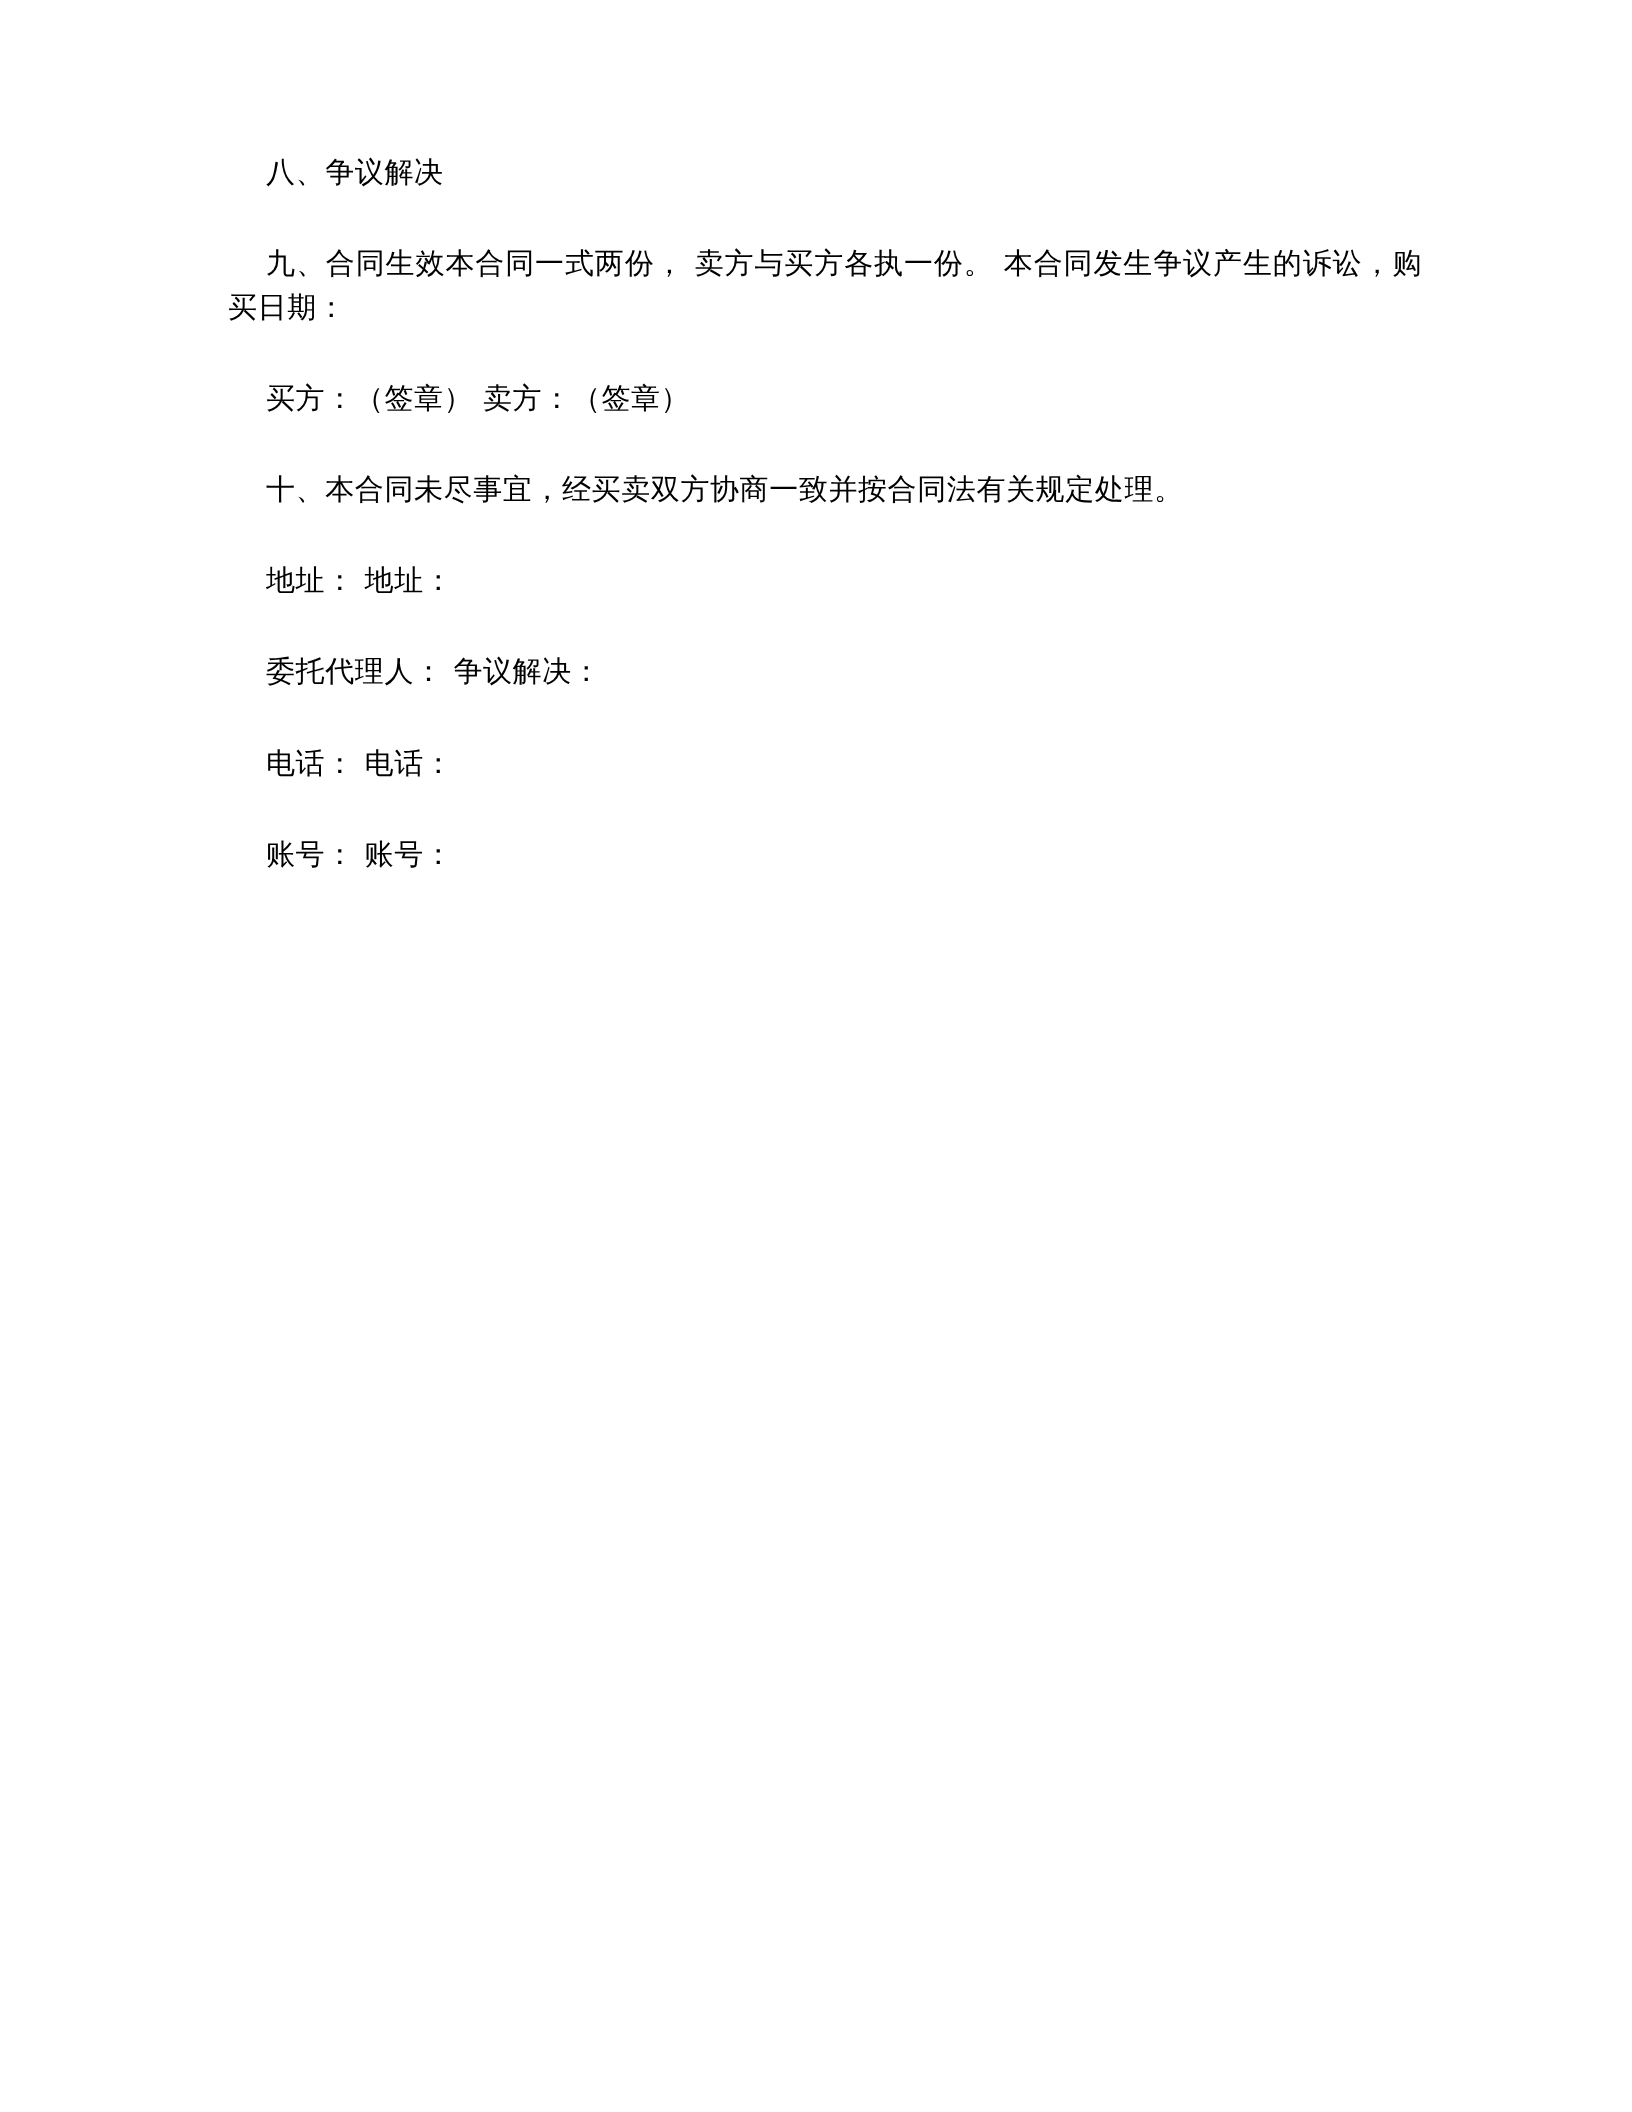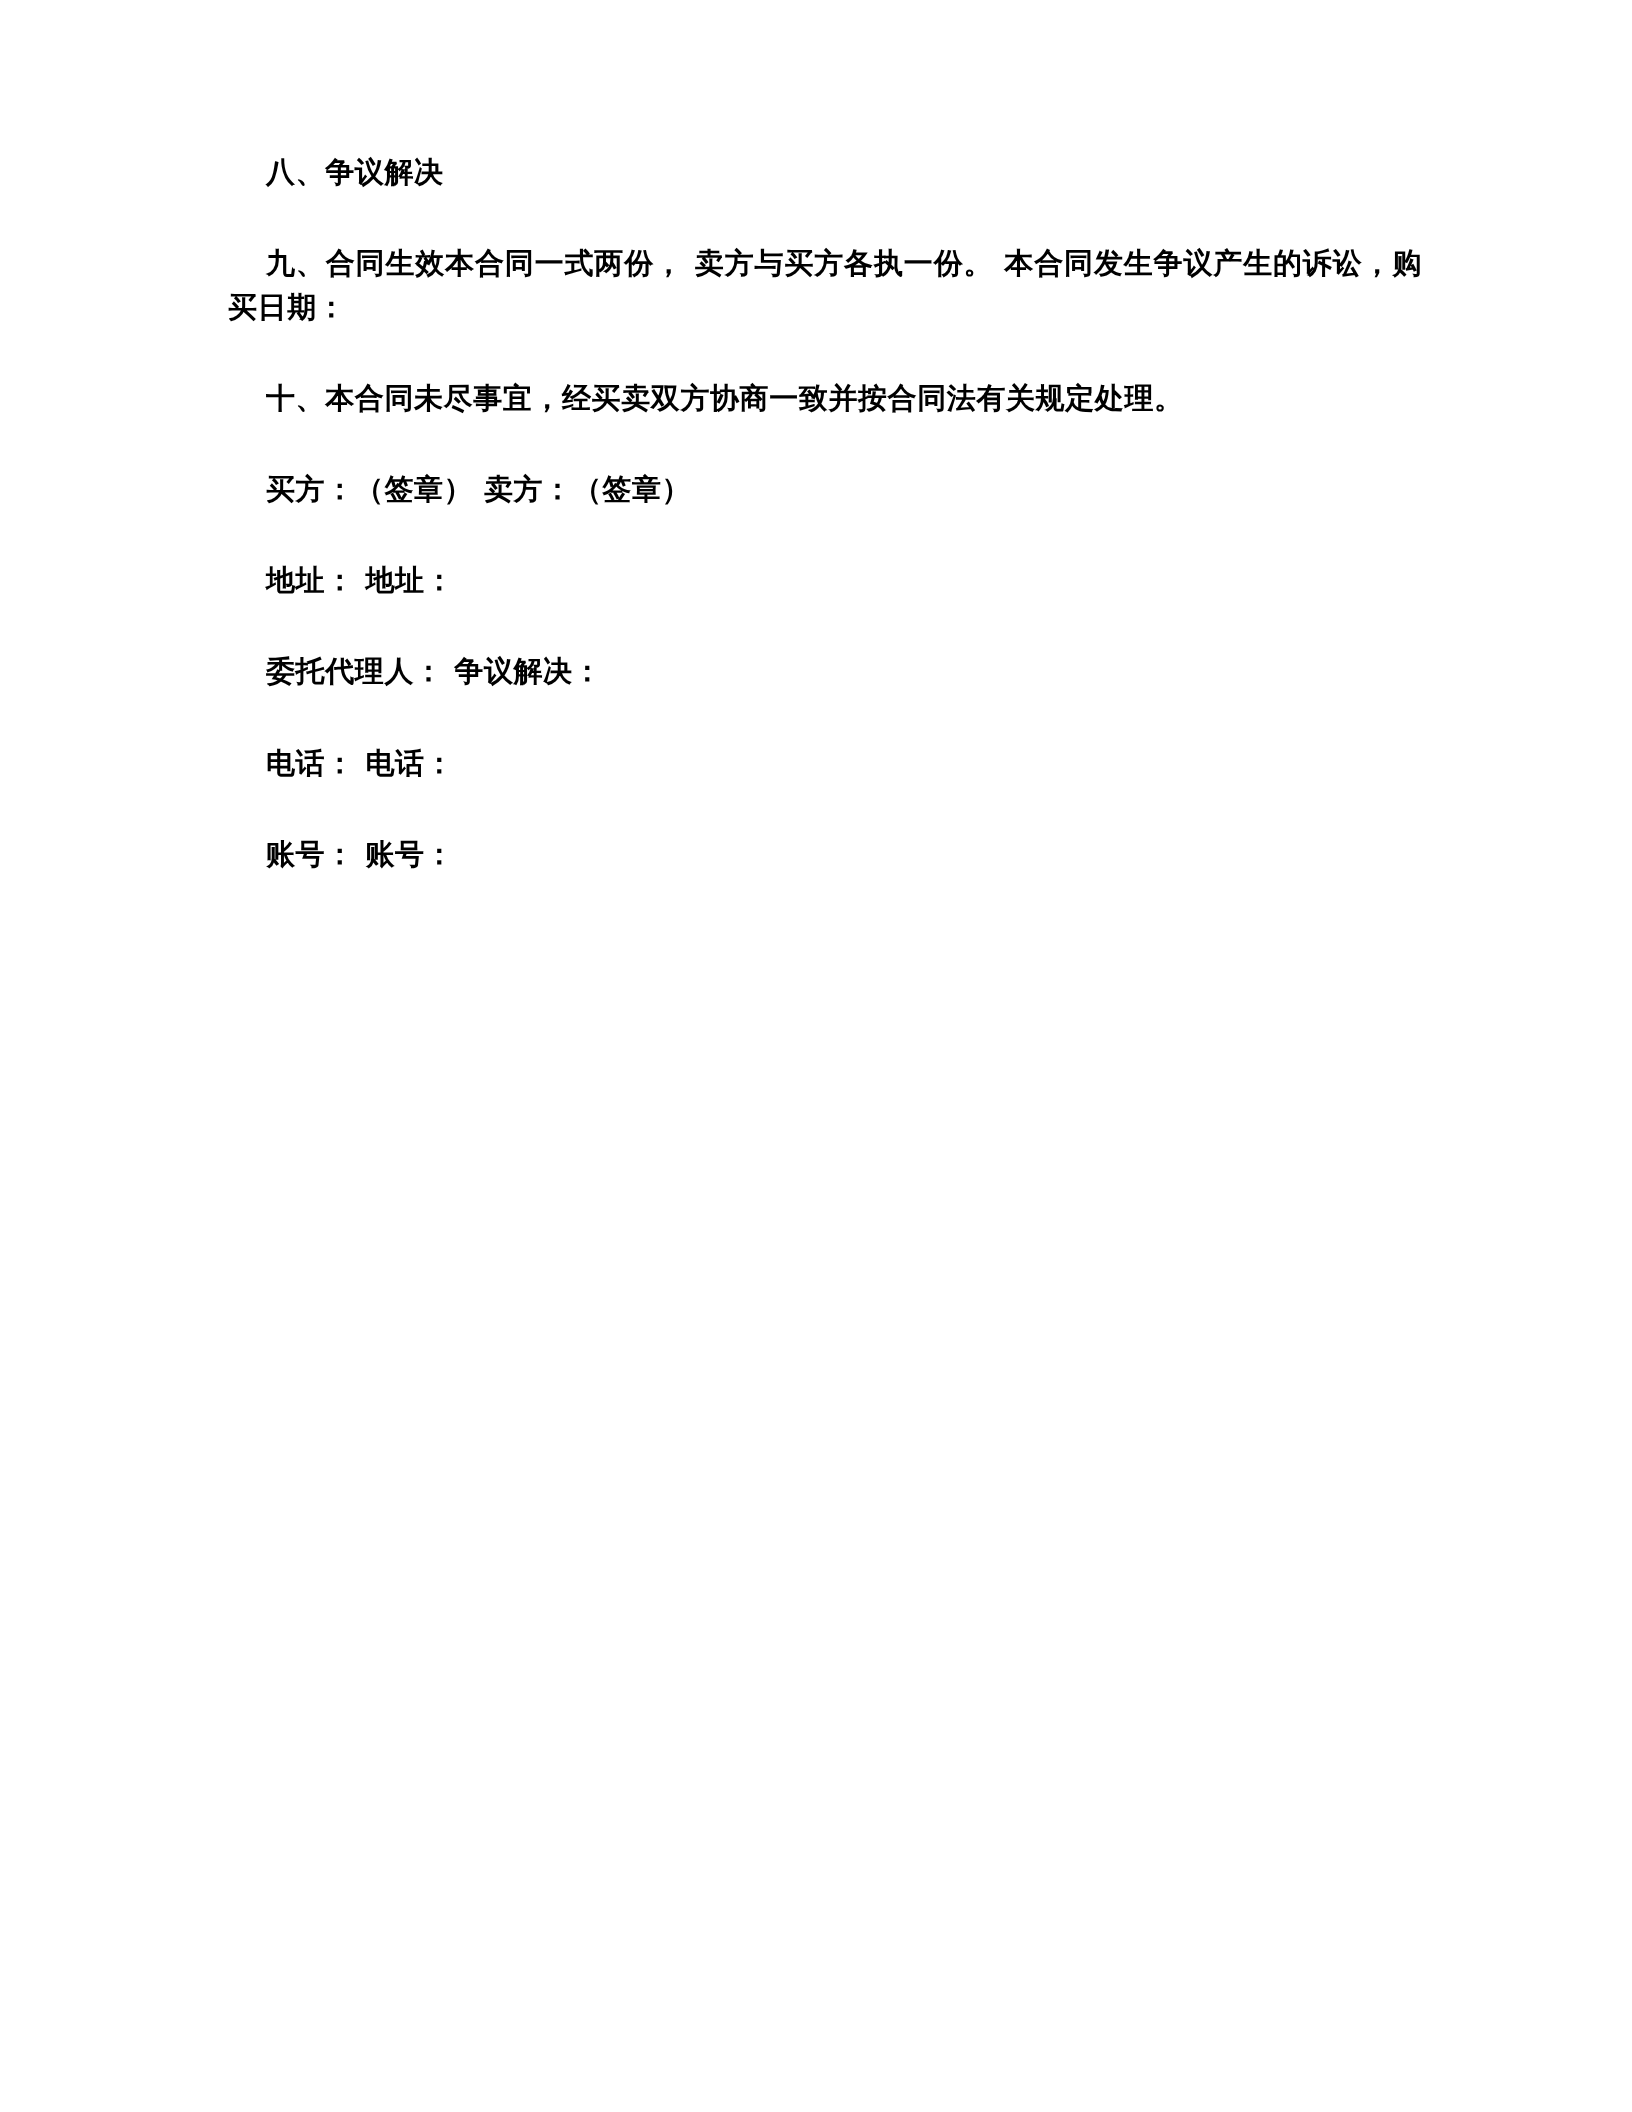--- a/index.html
+++ b/index.html
@@ -20,38 +20,38 @@
     height: 2112px;
     box-sizing: border-box;
     padding: 150px 210px 0 228px;
   }
   .doc-body {
     display: block;
   }
   .para {
     font-size: 29px;
     line-height: 1.52;
-    font-weight: 700;
+    font-weight: 400;
     letter-spacing: 0.6px;
     margin: 0 0 47px 0;
     text-align: justify;
     text-justify: inter-ideograph;
     white-space: pre-wrap;
   }
   .para.indent {
     text-indent: 38px;
   }
 </style>
 </head>
 <body>
 
 <div class="page">
   <div class="doc-body" id="doc-body">
       <p class="para indent">八、争议解决</p>
       <p class="para indent">九、合同生效本合同一式两份， 卖方与买方各执一份。 本合同发生争议产生的诉讼，购买日期：</p>
+      <p class="para indent">买方：（签章） 卖方：（签章）</p>
       <p class="para indent">十、本合同未尽事宜，经买卖双方协商一致并按合同法有关规定处理。</p>
-      <p class="para indent">买方：（签章） 卖方：（签章）</p>
       <p class="para indent">地址： 地址：</p>
       <p class="para indent">委托代理人： 争议解决：</p>
       <p class="para indent">电话： 电话：</p>
       <p class="para indent">账号： 账号：</p>
     </div>
 </div>
 
 </body></html>

